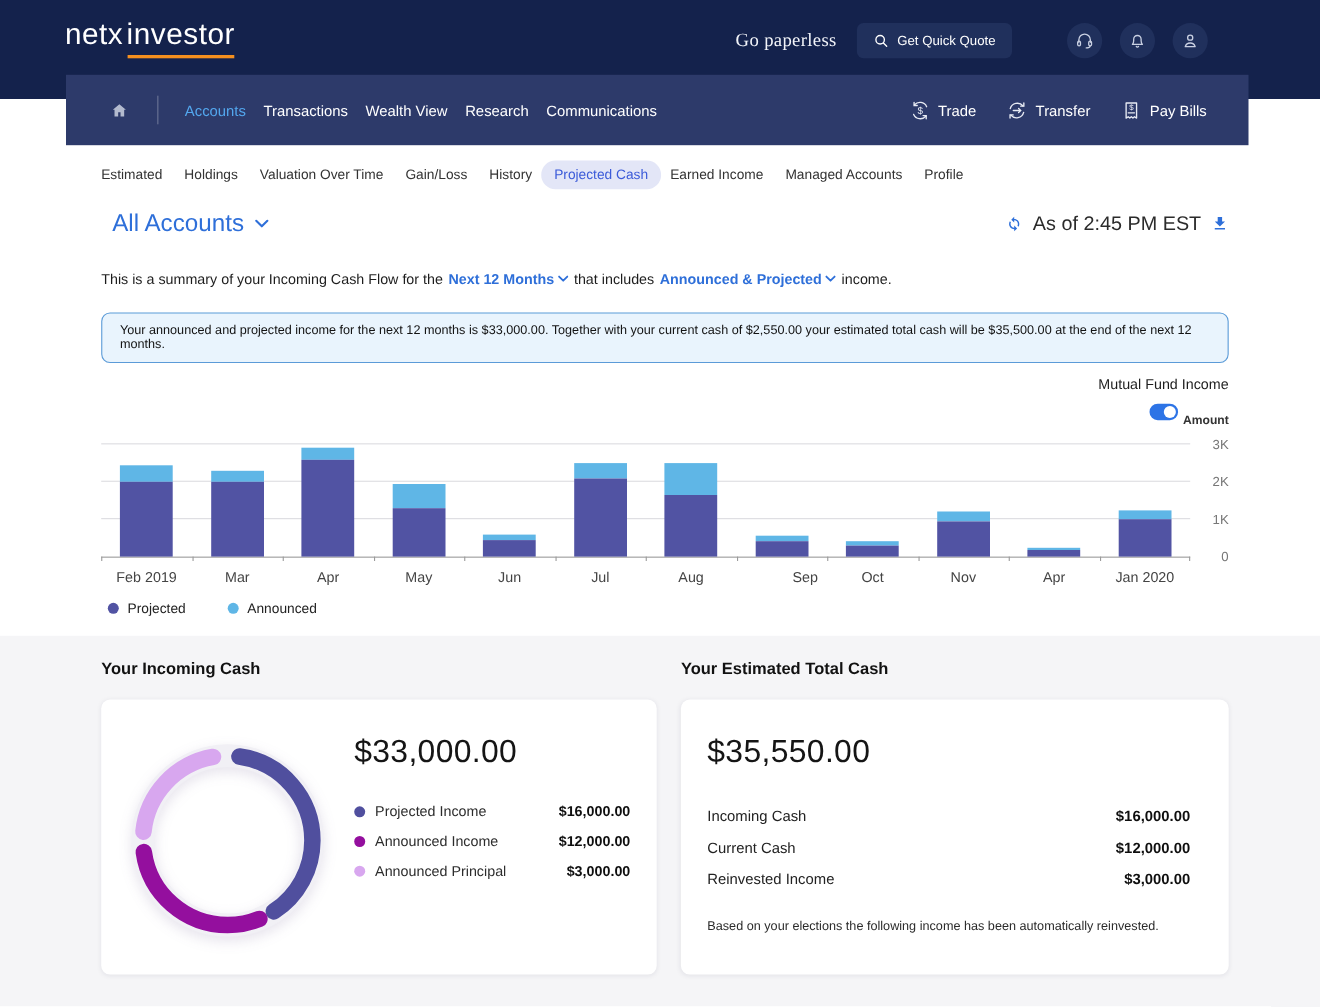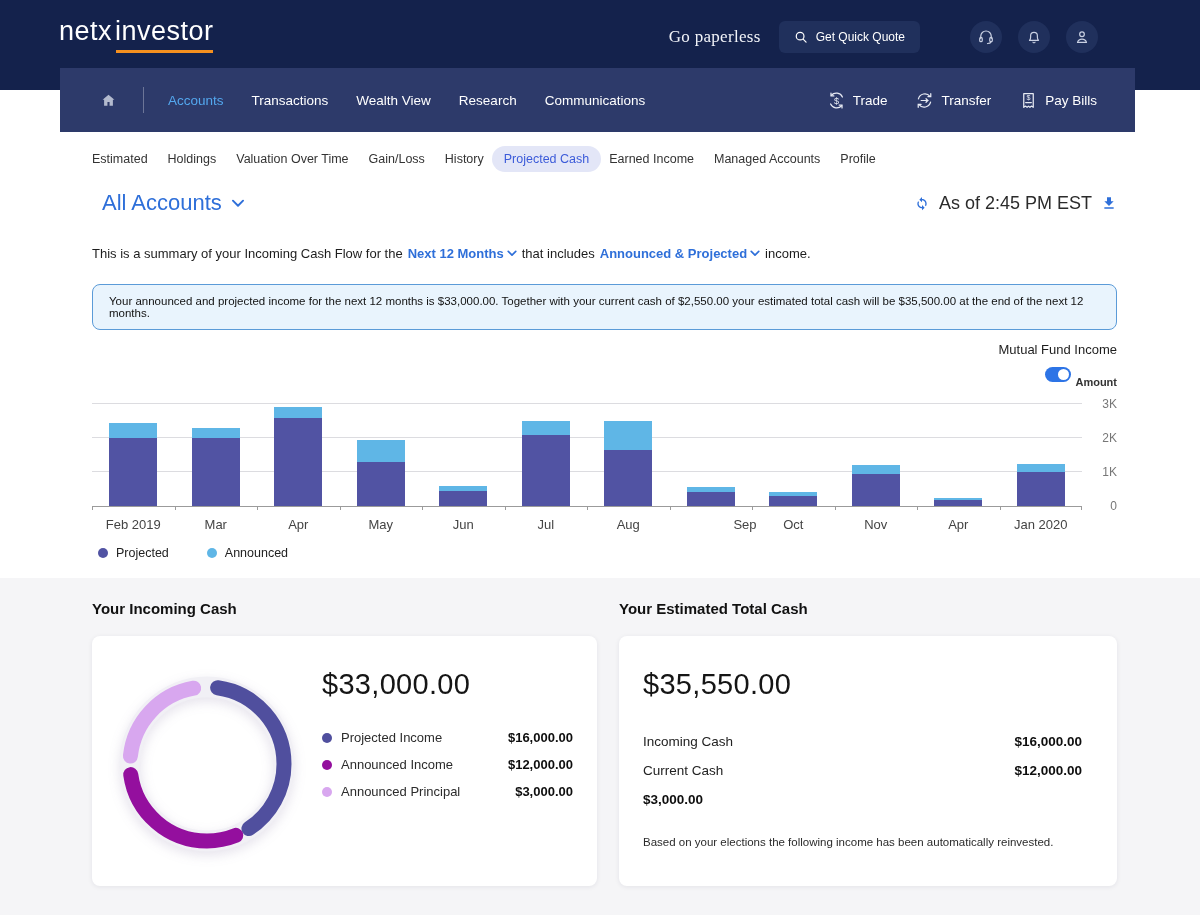--- a/index.html
+++ b/index.html
@@ -14,21 +14,21 @@
   .header-right { position:absolute; right:102px; top:21px; display:flex; align-items:center; }
   .go-paperless { font-family:"Liberation Serif","DejaVu Serif",serif; font-size:17px; color:#f2f4f9; margin-right:18px; letter-spacing:.3px; }
   .quote-btn { display:flex; align-items:center; gap:8px; height:32px; padding:0 15px; background:#20305c; border:none; border-radius:6px; color:#fff; font-size:12px; font-family:inherit; cursor:pointer; margin-right:50px; }
   .hdr-circle { width:32px; height:32px; border-radius:50%; background:#20305c; display:flex; align-items:center; justify-content:center; margin-left:16px; cursor:pointer; }
   .hdr-circle:first-of-type { margin-left:0; }
 
   
   .navbar { position:absolute; left:60px; top:68px; width:1075px; height:64px; background:#2d3a6a; z-index:2; display:flex; align-items:center; padding:0 38px 0 40px; }
   .nav-home { display:flex; align-items:center; cursor:pointer; }
   .nav-divider { width:1px; height:26px; background:rgba(255,255,255,.3); margin:0 24px 0 26px; }
-  .nav-items { display:flex; align-items:center; gap:28px; }
+  .nav-items { display:flex; align-items:center; gap:16px; }
   .nav-item { color:#fff; font-size:13.5px; cursor:pointer; white-space:nowrap; }
   .nav-item.active { color:#53a7ee; font-weight:500; }
   .nav-spacer { flex:1; }
   .nav-actions { display:flex; align-items:center; gap:28px; }
   .nav-action { display:flex; align-items:center; gap:7px; color:#fff; font-size:13.5px; cursor:pointer; white-space:nowrap; }
 
   
   .main { position:absolute; left:92px; top:132px; width:1025px; height:446px; z-index:1; }
   .subnav { position:absolute; left:0; top:14px; display:flex; align-items:center; gap:20px; }
   .subnav-item { font-size:12.5px; color:#333; cursor:pointer; white-space:nowrap; }
@@ -341,21 +341,21 @@
         <div class="ytick" style="top: 126.98px;">0</div>
       </div>
     <div id="months">
         <div class="month" style="left: -0.75px;">Feb 2019</div>
         <div class="month" style="left: 81.75px;">Mar</div>
         <div class="month" style="left: 164.25px;">Apr</div>
         <div class="month" style="left: 246.75px;">May</div>
         <div class="month" style="left: 329.25px;">Jun</div>
         <div class="month" style="left: 411.75px;">Jul</div>
         <div class="month" style="left: 494.25px;">Aug</div>
-        <div class="month" style="left: 611px;">Sep</div>
+        <div class="month" style="left: 598px;">Sep</div>
         <div class="month" style="left: 659.25px;">Oct</div>
         <div class="month" style="left: 741.75px;">Nov</div>
         <div class="month" style="left: 824.25px;">Apr</div>
         <div class="month" style="left: 906.75px;">Jan 2020</div>
       </div>
     <div class="legend" id="bar-legend">
         <span class="legend-item">
           <span class="dot" style="background: rgb(81, 83, 163);"></span>
           <span>Projected</span>
         </span>
@@ -404,19 +404,20 @@
       <div class="tot-rows" id="tot-rows">
           <div class="tot-row">
             <span class="lab">Incoming Cash</span>
             <span class="val">$16,000.00</span>
           </div>
           <div class="tot-row">
             <span class="lab">Current Cash</span>
             <span class="val">$12,000.00</span>
           </div>
           <div class="tot-row">
+            <span class="lab">Reinvested Income</span>
             <span class="val">$3,000.00</span>
           </div>
         </div>
       <div class="card-note">Based on your elections the following income has been automatically reinvested.</div>
     </div>
   </div>
 </div>
 
 </body></html>

